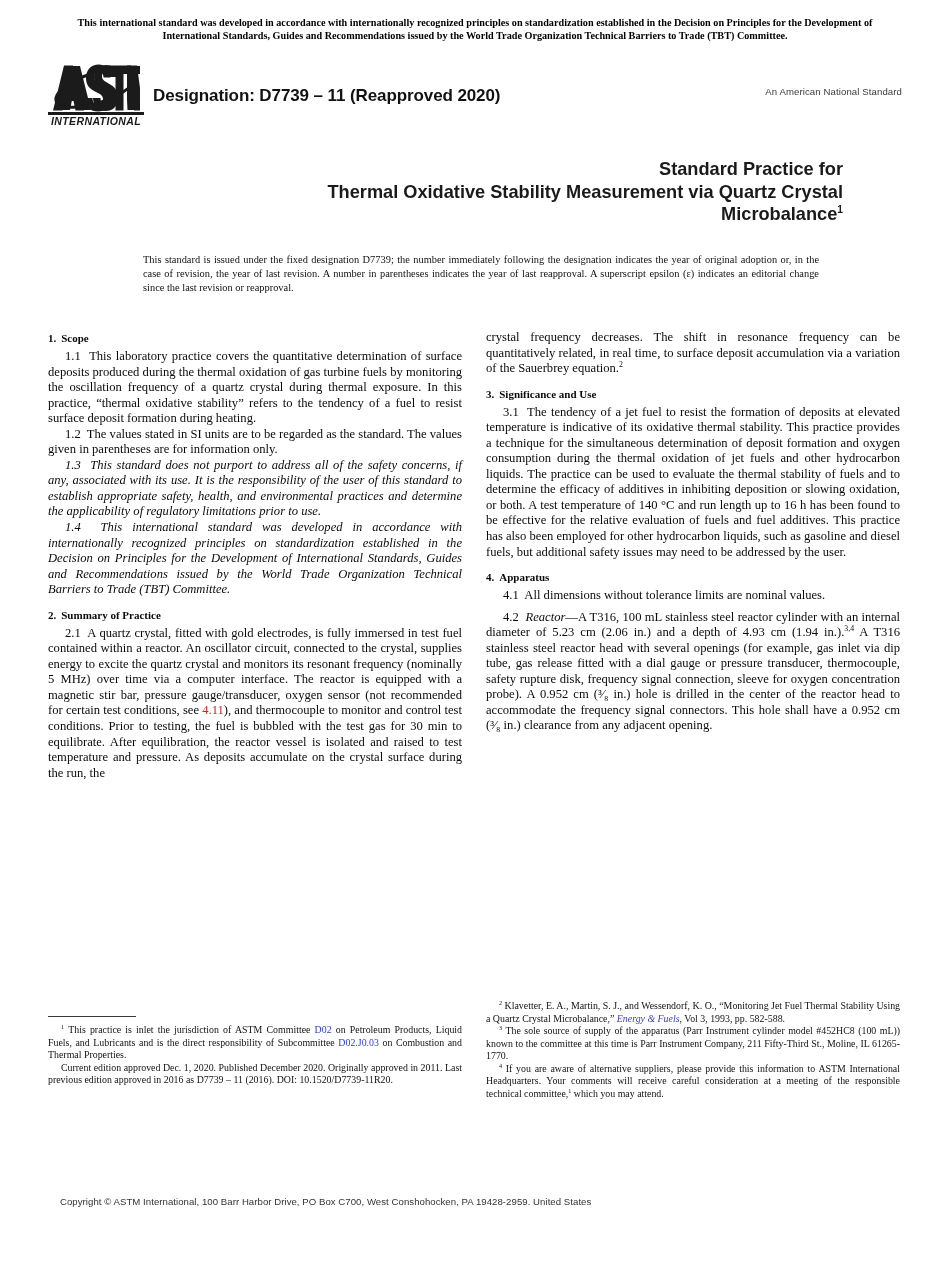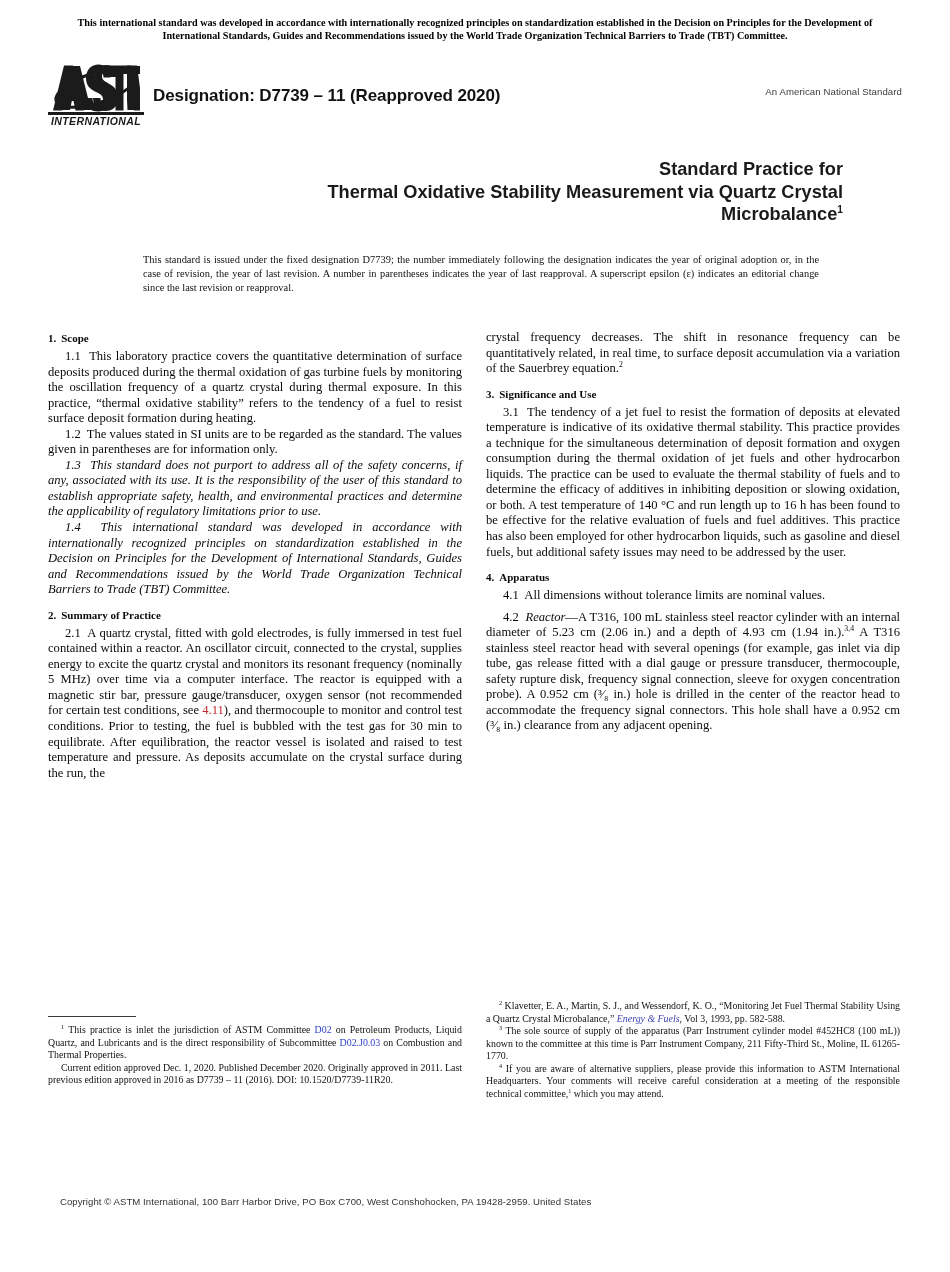--- a/index.html
+++ b/index.html
@@ -323,21 +323,21 @@
 
     <p><span>4.1</span>&nbsp; <span>All dimensions without tolerance limits are nominal values.</span></p>
 
     <div class="sec-gap-sm"></div>
 
     <p><span>4.2</span>&nbsp; <em>Reactor</em><span>—A T316, 100 mL stainless steel reactor cylinder with an internal diameter of 5.23 cm (2.06 in.) and a depth of 4.93 cm (1.94 in.).</span><sup class="fn">3,4</sup><span> A T316 stainless steel reactor head with several openings (for example, gas inlet via dip tube, gas release fitted with a dial gauge or pressure transducer, thermocouple, safety rupture disk, frequency signal connection, sleeve for oxygen concentration probe). A 0.952 cm (³⁄₈ in.) hole is drilled in the center of the reactor head to accommodate the frequency signal connectors. This hole shall have a 0.952 cm (³⁄₈ in.) clearance from any adjacent opening.</span></p>
   </div>
 
   <div class="fnote fnote-left">
     <div class="rule"></div>
-    <p><sup class="fn">1</sup>&nbsp;<span>This practice is inlet the jurisdiction of ASTM Committee </span><span class="xref-blue">D02</span><span> on Petroleum Products, Liquid Quartz, and Lubricants and is the direct responsibility of Subcommittee </span><span class="xref-blue">D02.J0.03</span><span> on Combustion and Thermal Properties.</span></p>
+    <p><sup class="fn">1</sup>&nbsp;<span>This practice is inlet the jurisdiction of ASTM Committee </span><span class="xref-blue">D02</span><span> on Petroleum Products, Liquid Fuels, and Lubricants and is the direct responsibility of Subcommittee </span><span class="xref-blue">D02.J0.03</span><span> on Combustion and Thermal Properties.</span></p>
     <p>Current edition approved Dec. 1, 2020. Published December 2020. Originally approved in 2011. Last previous edition approved in 2016 as D7739 – 11 (2016). DOI: 10.1520/D7739-11R20.</p>
   </div>
 
   <div class="fnote fnote-right">
     <p><sup class="fn">2</sup>&nbsp;<span>Klavetter, E. A., Martin, S. J., and Wessendorf, K. O., “Monitoring Jet Fuel Thermal Stability Using a Quartz Crystal Microbalance,” </span><span class="jrnl">Energy &amp; Fuels</span><span>, Vol 3, 1993, pp. 582-588.</span></p>
     <p><sup class="fn">3</sup>&nbsp;<span>The sole source of supply of the apparatus (Parr Instrument cylinder model #452HC8 (100 mL)) known to the committee at this time is Parr Instrument Company, 211 Fifty-Third St., Moline, IL 61265-1770.</span></p>
     <p><sup class="fn">4</sup>&nbsp;<span>If you are aware of alternative suppliers, please provide this information to ASTM International Headquarters. Your comments will receive careful consideration at a meeting of the responsible technical committee,</span><sup class="fn">1</sup><span> which you may attend.</span></p>
   </div>
 
   <div class="copyright">Copyright © ASTM International, 100 Barr Harbor Drive, PO Box C700, West Conshohocken, PA 19428-2959. United States</div>

